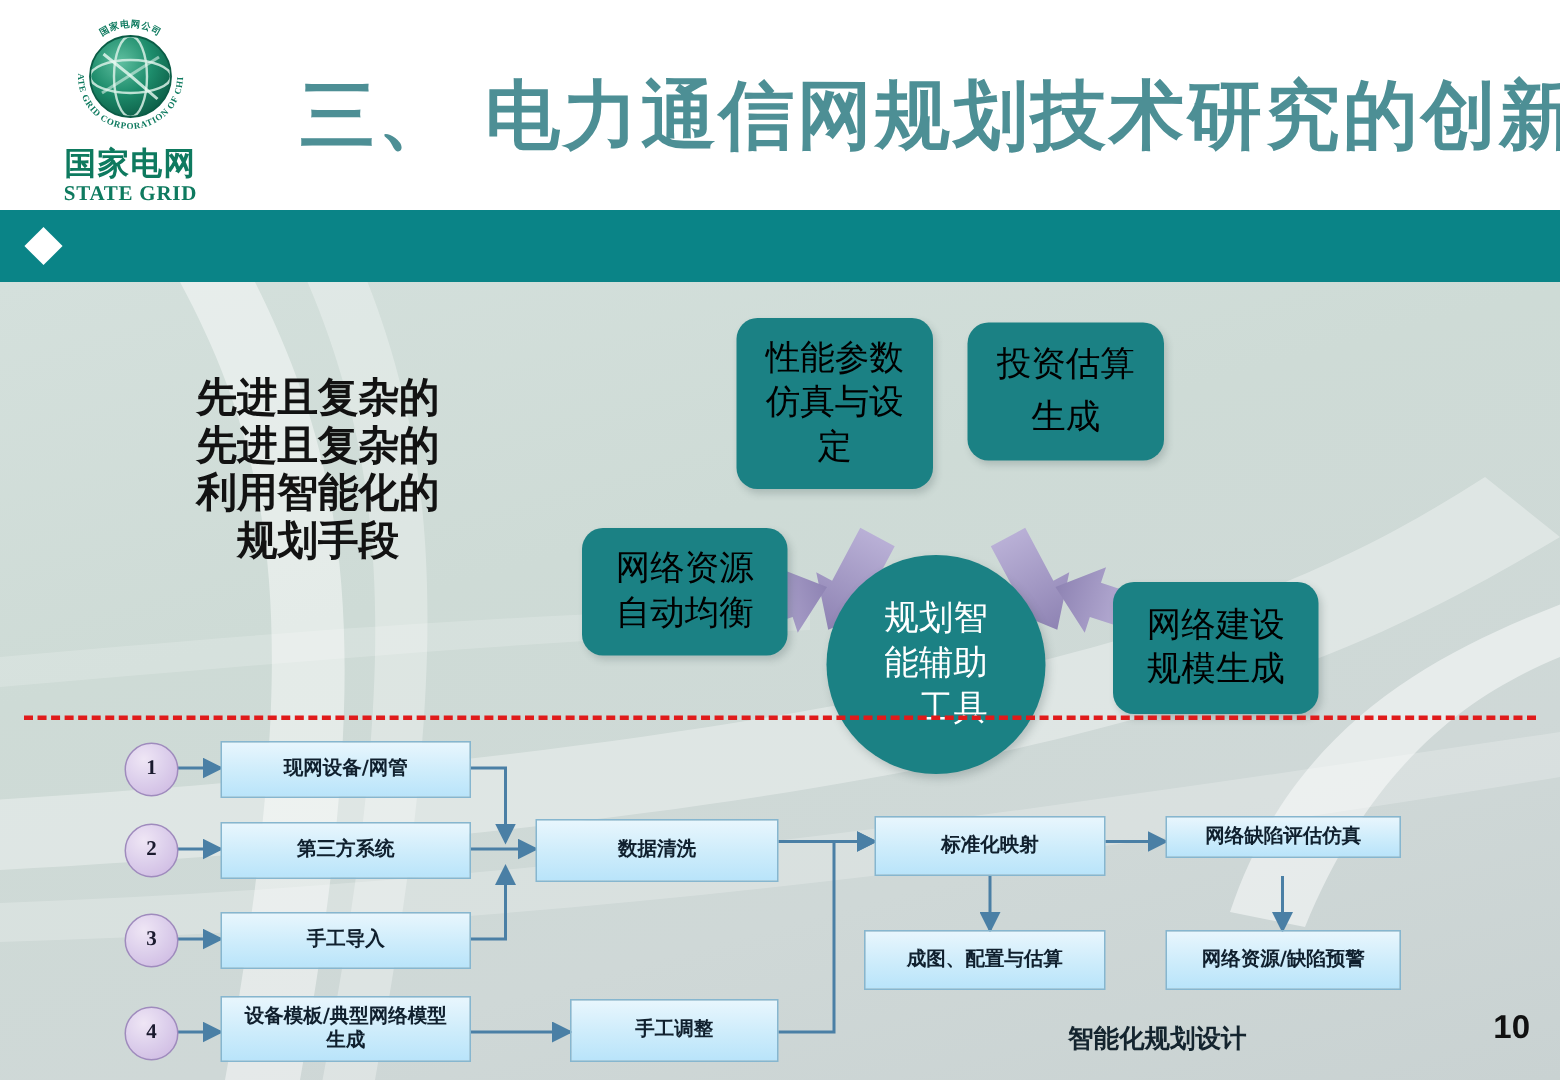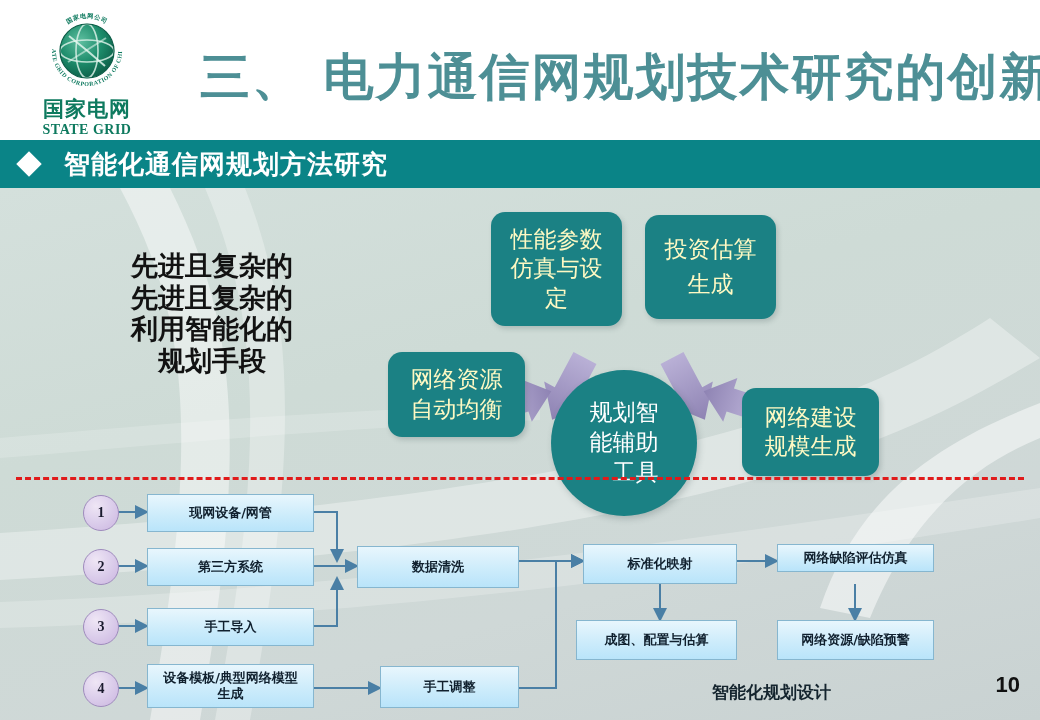--- a/index.html
+++ b/index.html
@@ -118,21 +118,21 @@
     line-height: 1.17;
     text-align: center;
     z-index: 6;
   }
 
   
   .bubble {
     position: absolute;
     background: #1b8184;
     border-radius: 14px;
-    color: #fef9c3;
+    color: #000000;
     font-family: "DejaVu Sans", sans-serif;
     font-size: 23px;
     line-height: 1.28;
     text-align: center;
     display: flex;
     align-items: center;
     justify-content: center;
     padding: 6px 10px;
     box-sizing: border-box;
     box-shadow: 2px 3px 5px rgba(60,80,80,0.22);
@@ -268,21 +268,20 @@
       </div>
       <div class="logo-cn">国家电网</div>
       <div class="logo-en">STATE GRID</div>
     </div>
 
     <div class="slide-title">三、 电力通信网规划技术研究的创新</div>
   </div>
 
   <div class="subbar">
     <div class="subbar-diamond"></div>
-    <div class="subbar-text">智能化通信网规划方法研究</div>
   </div>
 
   <div class="canvas">
 
     <svg class="swoosh" width="1040" height="532" viewBox="0 0 1040 532">
       <path d="M 120 0 C 190 130 200 250 150 532 L 200 532 C 250 250 235 130 170 0 Z" fill="#ffffff" opacity="0.45"></path>
       <path d="M 205 0 C 265 140 262 280 215 532 L 250 532 C 295 280 300 140 245 0 Z" fill="#ffffff" opacity="0.30"></path>
       <path d="M 990 130 C 880 200 700 300 0 345 L 0 392 C 720 352 905 250 1040 170 Z" fill="#ffffff" opacity="0.34"></path>
       <path d="M 1040 215 C 950 250 860 300 820 420 L 870 430 C 915 320 980 275 1040 250 Z" fill="#ffffff" opacity="0.5"></path>
       <path d="M 1040 300 C 700 350 380 400 0 414 L 0 440 C 390 428 720 382 1040 330 Z" fill="#ffffff" opacity="0.22"></path>
@@ -359,21 +358,21 @@
   </div>
 
   <div class="bubble" style="left:491px; top:212px; width:131px; height:114px;">
     <div>
       <div>性能参数</div>
       <div>仿真与设</div>
       <div>定</div>
     </div>
   </div>
 
-  <div class="bubble" style="left:645px; top:215px; width:131px; height:104px;">
+  <div class="bubble" style="left:645px; top:215px; width:131px; height:92px;">
     <div>
       <div>投资估算</div>
       <div style="margin-top:6px;">生成</div>
     </div>
   </div>
 
   <div class="bubble" style="left:388px; top:352px; width:137px; height:85px;">
     <div>
       <div>网络资源</div>
       <div>自动均衡</div>

